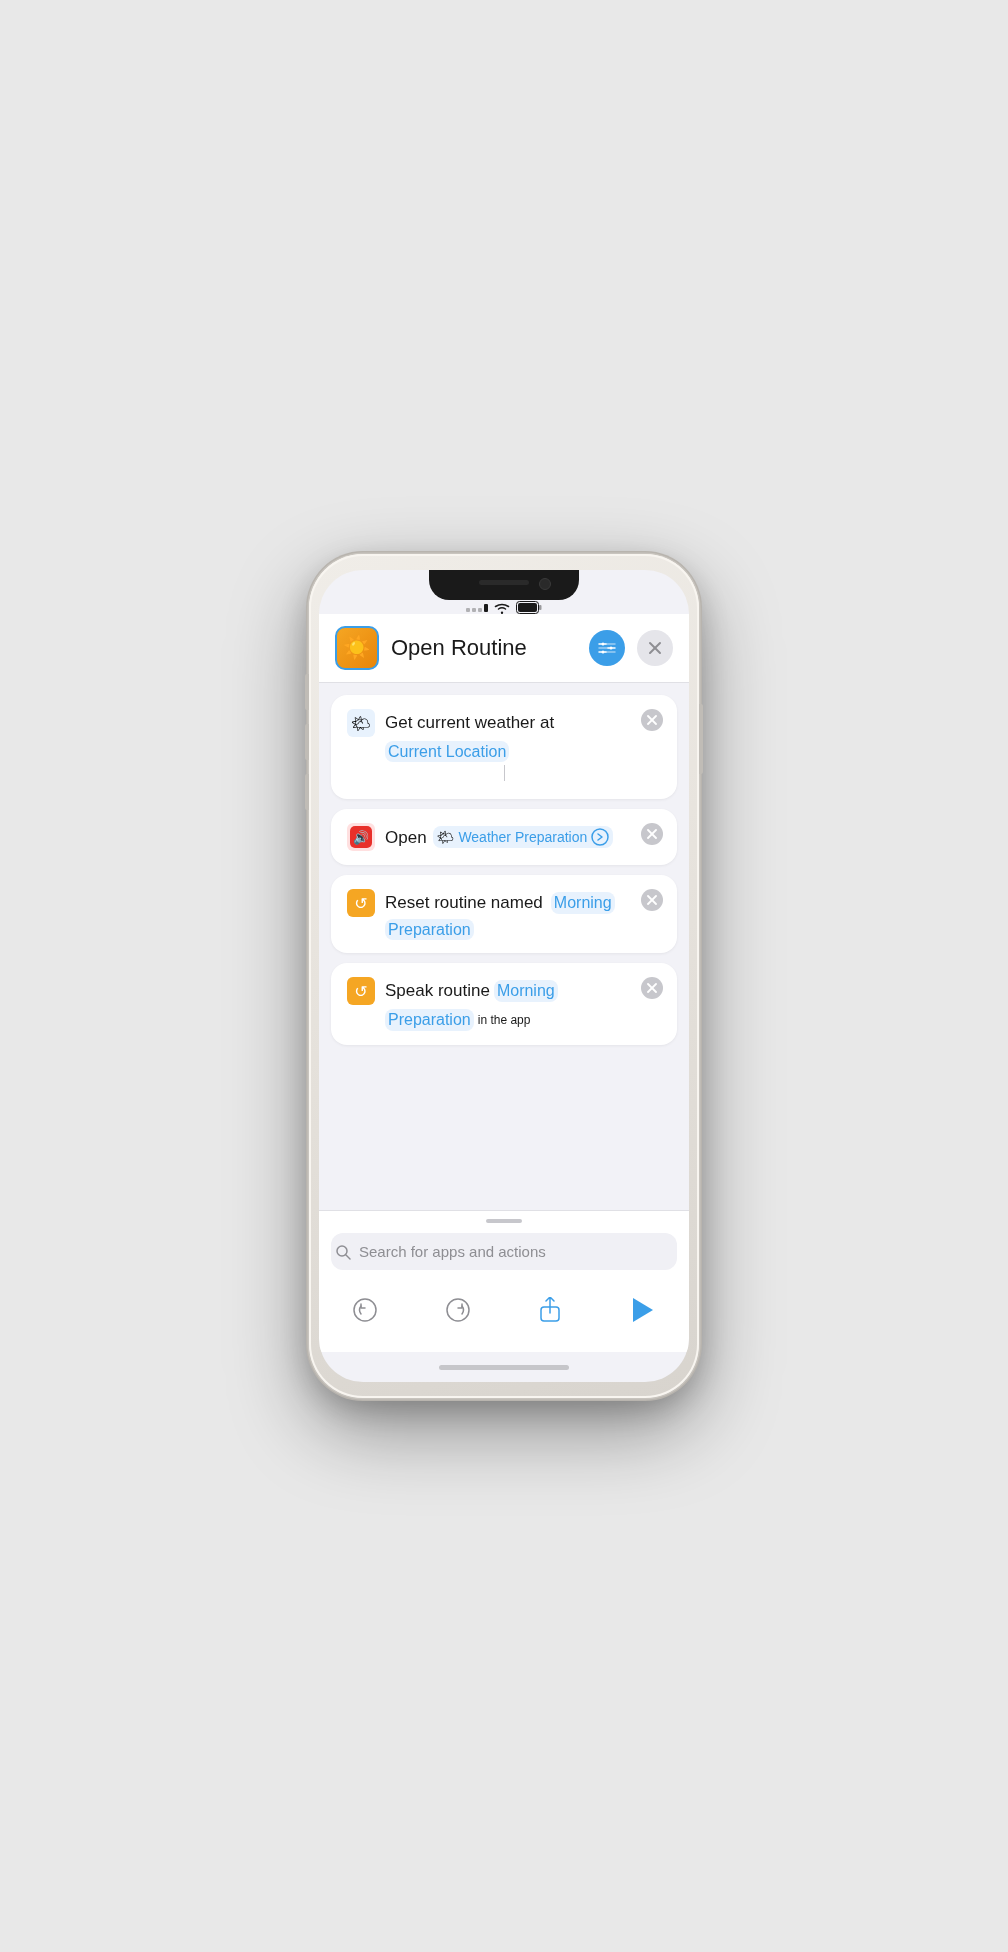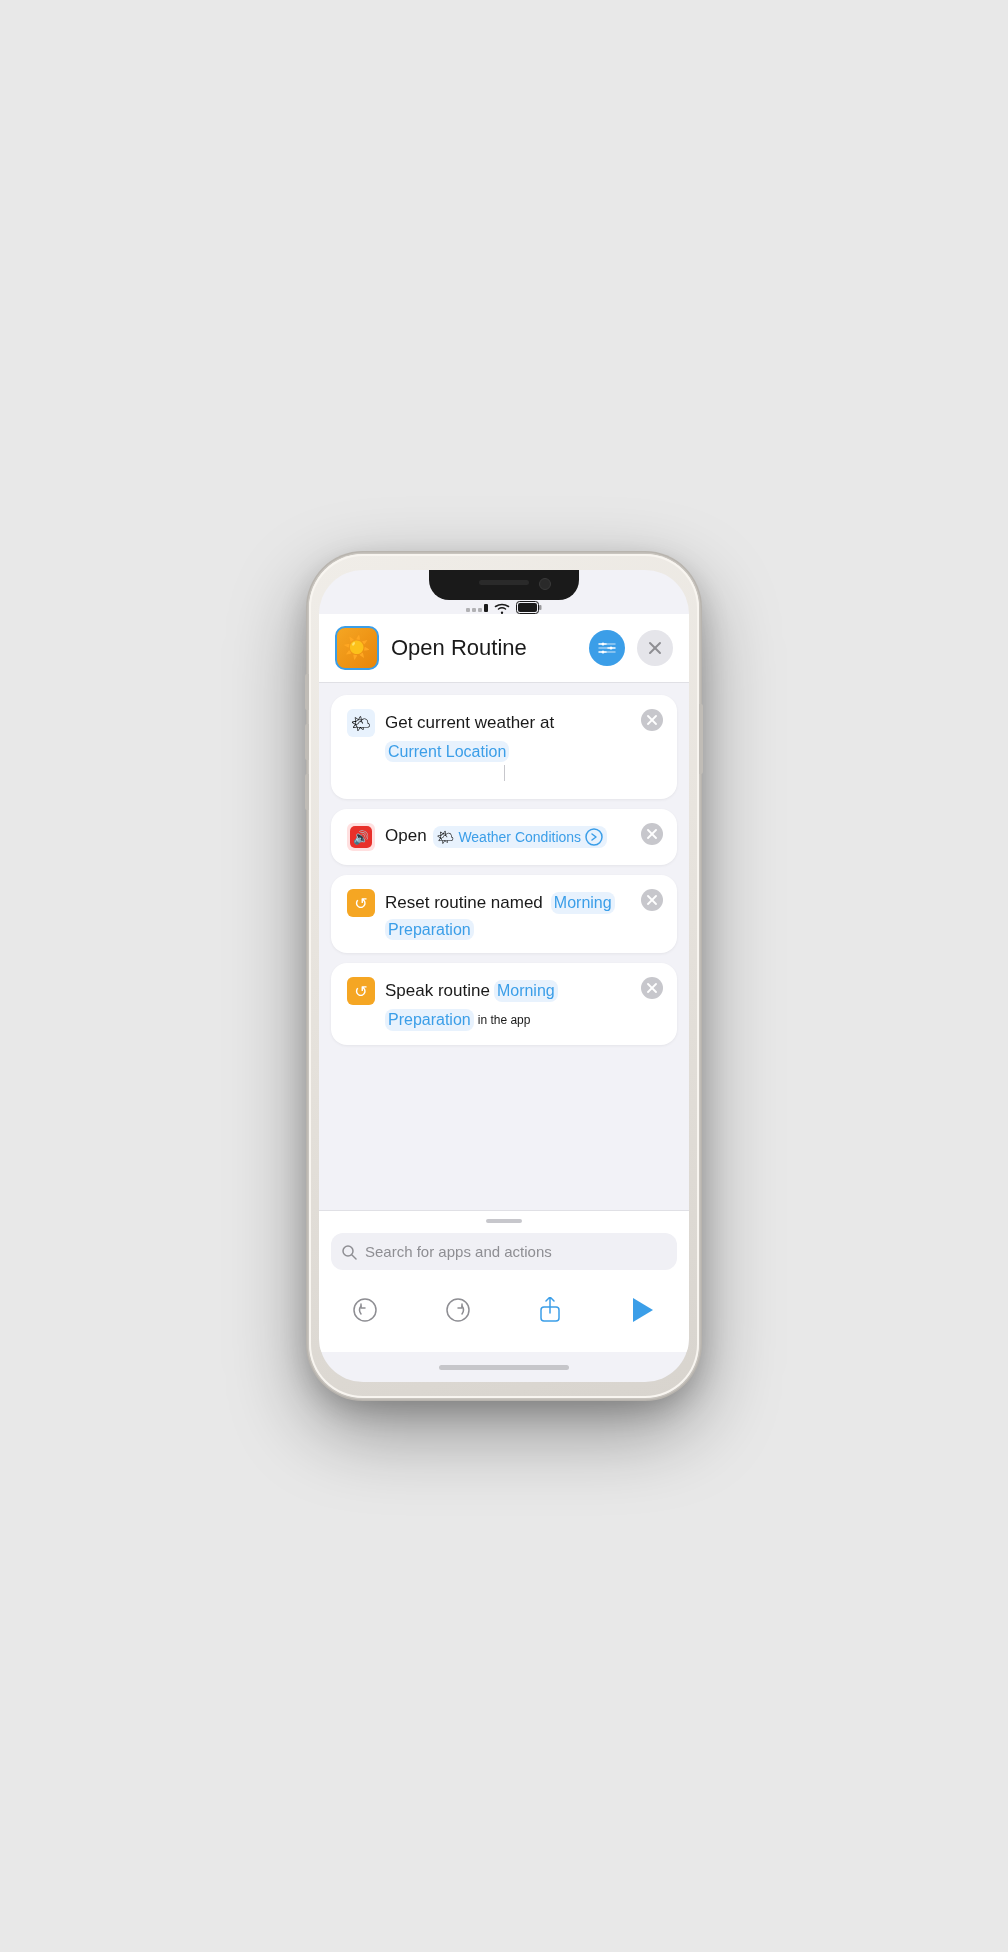--- a/index.html
+++ b/index.html
@@ -205,21 +205,21 @@
       height: 28px;
       border-radius: 6px;
       display: flex;
       align-items: center;
       justify-content: center;
       font-size: 16px;
       flex-shrink: 0;
     }
     .card-text-row {
       display: flex;
-      align-items: flex-start;
+      align-items: flex-end;
       gap: 6px;
       flex-wrap: wrap;
       flex: 1;
     }
     .card-label {
       font-size: 17px;
       font-weight: 400;
       color: #1a1a1a;
     }
     .card-badge {
@@ -269,21 +269,21 @@
     .bottom-handle {
       width: 36px;
       height: 4px;
       background: #c7c7cc;
       border-radius: 2px;
       margin: 0 auto 10px auto;
     }
     .search-bar {
       background: #f0f0f5;
       border-radius: 12px;
-      padding: 10px 10px;
+      padding: 10px 4px;
       display: flex;
       align-items: center;
       gap: 8px;
     }
     .search-placeholder {
       font-size: 15px;
       color: #8e8e93;
     }
 
     
@@ -416,21 +416,21 @@
           <div class="card-icon" style="background:#ffe0e0;">
             <svg width="22" height="22" viewBox="0 0 22 22">
               <rect width="22" height="22" rx="5" fill="#e8302a"></rect>
               <text x="11" y="16" text-anchor="middle" font-size="13" fill="white">🔊</text>
             </svg>
           </div>
           <div class="card-text-row">
             <span class="card-label">Open</span>
             <div style="background:#e8f2fd; border-radius:8px; padding:2px 4px; display:flex; align-items:center; gap:4px;">
               <span style="font-size:14px;">🌤</span>
-              <span style="color:#3b9ee8; font-size:14px; font-weight:500;">Weather Conditions</span>
+              <span style="color:#3b9ee8; font-size:14px; font-weight:500;">Weather Preparation</span>
               <svg width="18" height="18" viewBox="0 0 18 18">
                 <circle cx="9" cy="9" r="8" stroke="#3b9ee8" stroke-width="1.5" fill="none"></circle>
                 <polyline points="7,6 11,9 7,12" stroke="#3b9ee8" stroke-width="1.5" fill="none" stroke-linecap="round" stroke-linejoin="round"></polyline>
               </svg>
             </div>
           </div>
           <div class="remove-btn">
             <svg width="10" height="10" viewBox="0 0 10 10">
               <line x1="1" y1="1" x2="9" y2="9" stroke="white" stroke-width="1.8" stroke-linecap="round"></line>
               <line x1="9" y1="1" x2="1" y2="9" stroke="white" stroke-width="1.8" stroke-linecap="round"></line>

